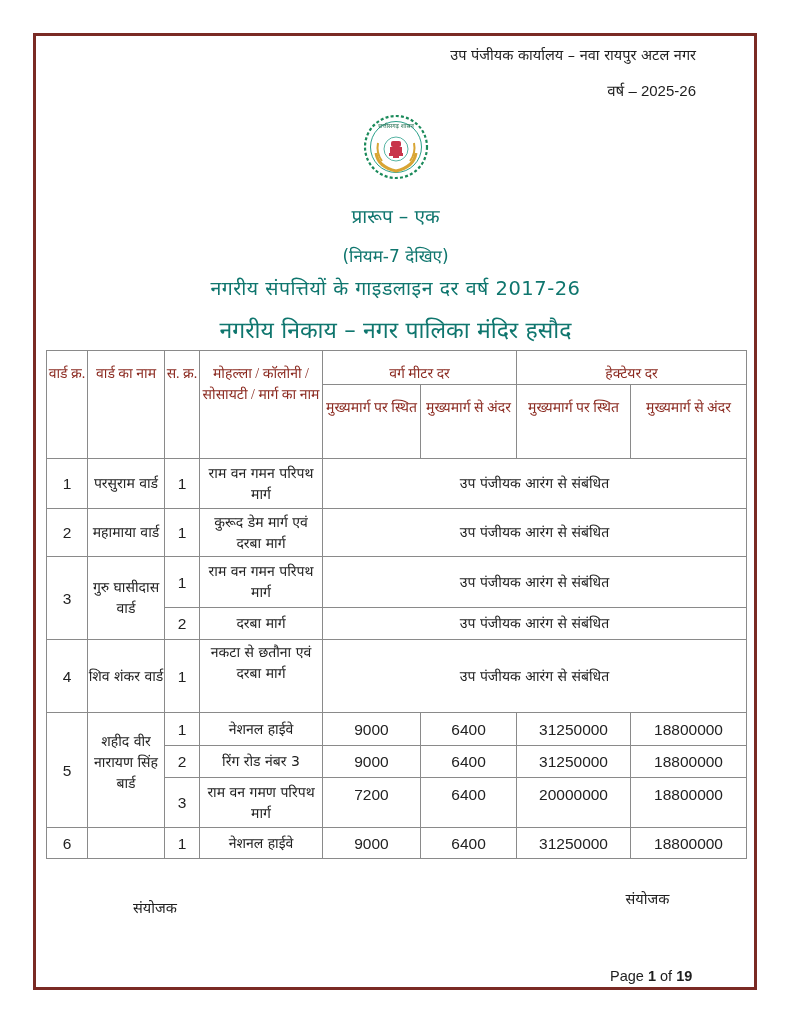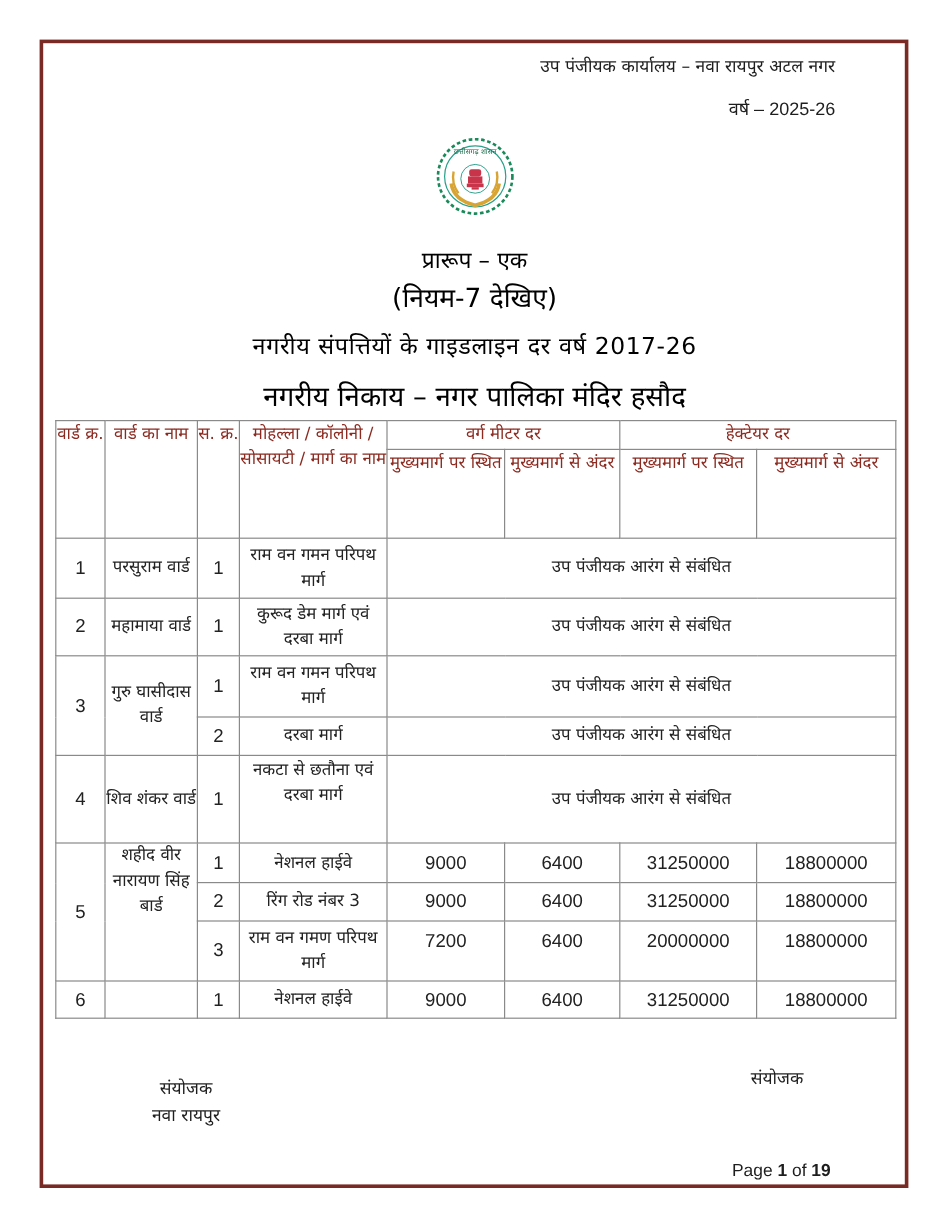--- a/index.html
+++ b/index.html
@@ -4,31 +4,31 @@
 <style>
   html, body { margin: 0; padding: 0; background: #ffffff; }
   body { width: 791px; height: 1024px; position: relative; overflow: hidden;
          font-family: "DejaVu Sans", sans-serif; color: #222; }
   .page-border { position: absolute; left: 33px; top: 33px; width: 718px; height: 951px;
                  border: 3px solid #7a2a24; box-sizing: content-box; }
   .office-line { position: absolute; right: 95px; top: 44px; font-size: 14.5px; color: #1e1e1e; }
   .year-line { position: absolute; right: 95px; top: 80px; font-size: 15px; color: #1e1e1e; font-family: "Liberation Sans", sans-serif; }
   .year-line .hi { font-family: "DejaVu Sans", sans-serif; margin-top: 44px; }
   .emblem { position: absolute; left: 362px; top: 113px; width: 68px; height: 68px; }
-  .title { position: absolute; left: 0; width: 791px; text-align: center; color: #000000; }
+  .title { position: absolute; left: 0; width: 791px; text-align: center; color: #0f766e; }
   .t1 { top: 203px; font-size: 19px; }
-  .t2 { top: 232px; font-size: 22px; }
+  .t2 { top: 244px; font-size: 17px; }
   .t3 { top: 274px; font-size: 19.5px; letter-spacing: 0.5px; }
   .t4 { top: 313px; font-size: 23px; }
 
   table.rates { position: absolute; left: 46px; top: 350px; border-collapse: collapse;
                 table-layout: fixed; width: 700px; }
   table.rates td, table.rates th { border: 1px solid #8a8a8a; padding: 0; text-align: center;
                 vertical-align: middle; font-weight: normal; line-height: 21px; }
-  table.rates th { color: #8b2a20; font-size: 14px; vertical-align: top; padding-top: 1px; }
+  table.rates th { color: #8b2a20; font-size: 14px; vertical-align: top; padding-top: 12px; font-family: Liberation Serif, serif; }
   table.rates td { font-size: 14px; color: #222; }
   table.rates td.num { font-family: "Liberation Sans", sans-serif; font-size: 15.5px; }
   table.rates td.num.top { vertical-align: top; padding-top: 6px; }
   table.rates td.merged { font-size: 14px; }
 
   .sig { position: absolute; text-align: center; font-size: 14.5px; color: #1e1e1e; line-height: 22px; }
   .sig-left { left: 55px; width: 200px; top: 897px; }
   .sig-right { left: 560px; width: 175px; top: 888px; }
   .page-num { position: absolute; left: 610px; top: 968px; font-family: "Liberation Sans", sans-serif;
               font-size: 14.5px; color: #1e1e1e; text-align: right; }
@@ -126,21 +126,21 @@
     <tr style="height:73px">
       <td class="num">4</td>
       <td>शिव शंकर वार्ड</td>
       <td class="num">1</td>
       <td style="vertical-align:top;padding-top:2px">नकटा से छतौना एवं दरबा मार्ग</td>
       <td colspan="4" class="merged">उप पंजीयक आरंग से संबंधित</td>
     </tr>
 
     <tr style="height:33px">
       <td rowspan="3" class="num">5</td>
-      <td rowspan="3" style="vertical-align:top;padding-top:0">शहीद वीर नारायण सिंह बार्ड</td>
+      <td rowspan="3" style="vertical-align:top;padding-top:18px">शहीद वीर नारायण सिंह बार्ड</td>
       <td class="num">1</td>
       <td>नेशनल हाईवे</td>
       <td class="num">9000</td>
       <td class="num">6400</td>
       <td class="num">31250000</td>
       <td class="num">18800000</td>
     </tr>
     <tr style="height:32px">
       <td class="num">2</td>
       <td>रिंग रोड नंबर 3</td>
@@ -166,20 +166,19 @@
       <td class="num">9000</td>
       <td class="num">6400</td>
       <td class="num">31250000</td>
       <td class="num">18800000</td>
     </tr>
   </tbody>
 </table>
 
 <div class="sig sig-left">
   <div>संयोजक</div>
-  <div>नवा रायपुर</div>
 </div>
 
 <div class="sig sig-right">
   <div>संयोजक</div>
 </div>
 
 <div class="page-num"><span>Page</span> <b>1</b> <span>of</span> <b>19</b></div>
 
 </body></html>

